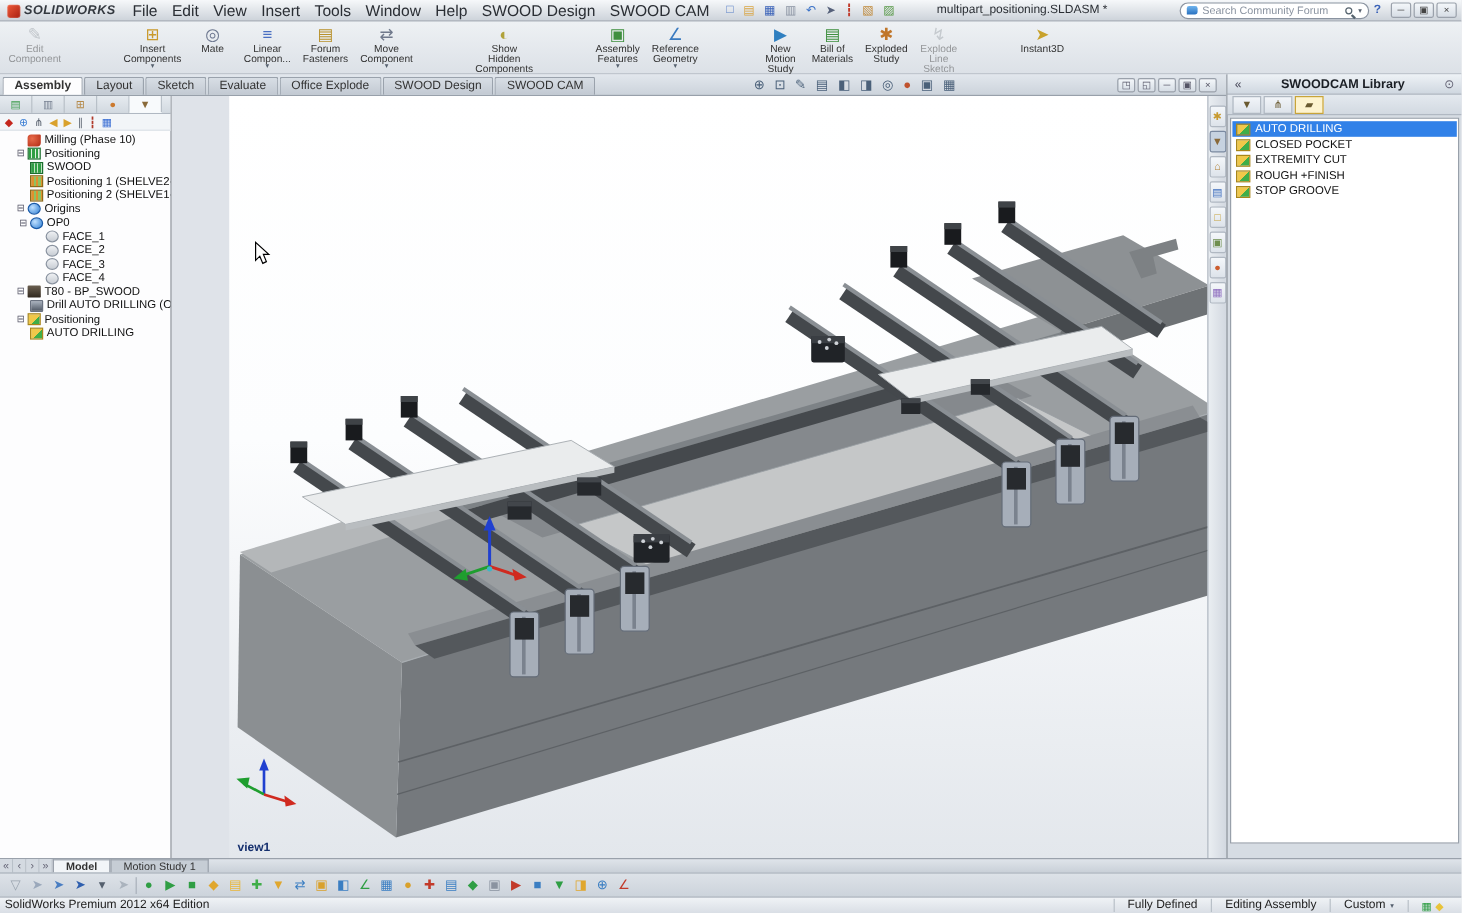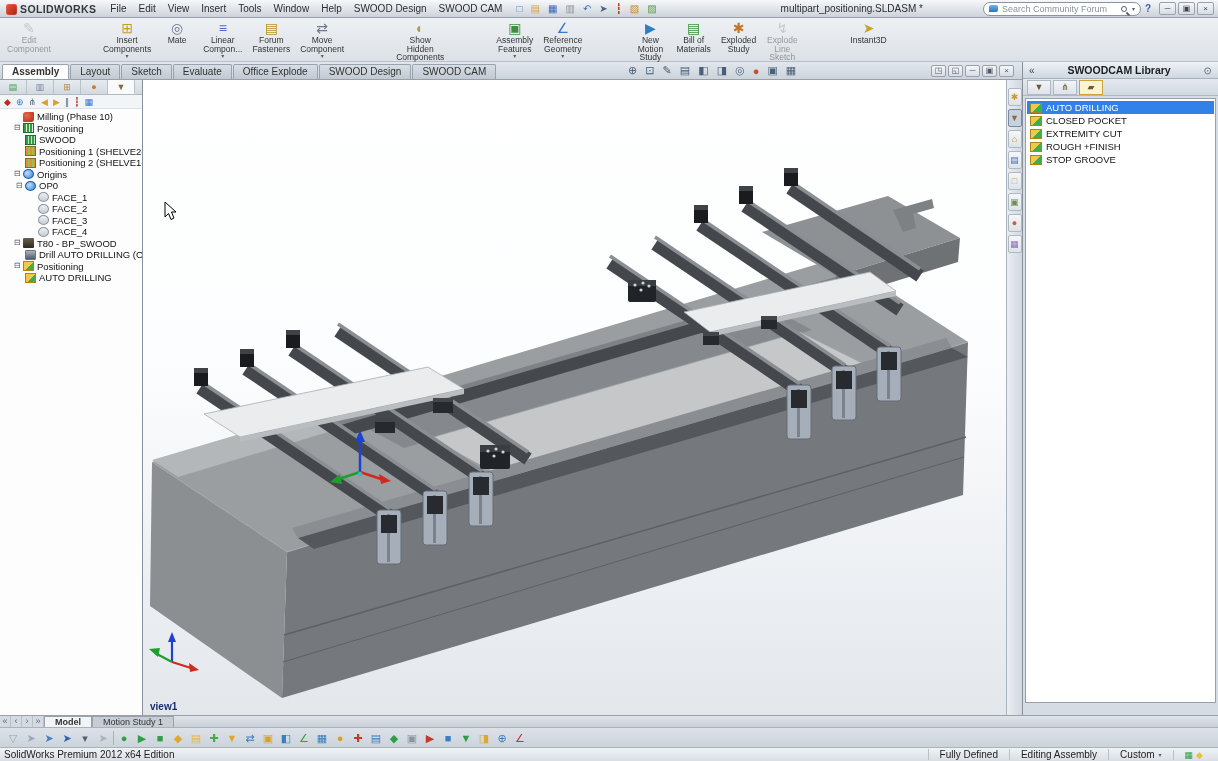--- a/index.html
+++ b/index.html
@@ -3,26 +3,26 @@
 <meta charset="utf-8">
 <style>
   * { box-sizing: border-box; margin: 0; padding: 0; }
   html,body { width:1218px; height:761px; overflow:hidden;
     font-family:"Liberation Sans", sans-serif; font-size:11px; color:#222; }
   #app { width:1218px; height:761px; display:flex; flex-direction:column; background:#dfe3e9; }
 
   
   .titlebar { height:18px; flex:none; display:flex; align-items:center;
     background:linear-gradient(#f6f8fa,#cdd3da); border-bottom:1px solid #9aa1ab; padding:0 4px; }
-  .logo { display:flex; align-items:flex-end; gap:3px; padding:0 8px 0 2px; }
+  .logo { display:flex; align-items:flex-end; gap:3px; padding:0 8px 0 2px;font-style:italic; }
   .logo-cube { width:11px; height:11px; border-radius:2px;
     background:linear-gradient(135deg,#ef5a3a,#a81f10); box-shadow:inset 0 0 1px #fff; }
   .logo-text { font-weight:bold; font-size:10.5px; letter-spacing:.4px; color:#33383f; }
   .menus { display:flex; }
-  .menu-item { font-size:10px; color:#2a2e34; padding:1px 6px; white-space:nowrap; }
+  .menu-item { font-size:13px; color:#2a2e34; padding:1px 6px; white-space:nowrap; }
   .quick { display:flex; align-items:center; margin-left:6px; }
   .q-ic { display:flex; align-items:center; font-size:10px; padding:0 2px; }
   .q-dd { font-size:6px; color:#55606e; margin-left:1px; }
   .doc-title { margin-left:auto; font-size:10px; color:#2a2e34; white-space:nowrap; padding-right:60px; }
   .search { display:flex; align-items:center; background:#fff; border:1px solid #8a93a0;
     border-radius:9px; height:14px; width:158px; padding:0 5px; gap:4px; flex:none; }
   .bubble { width:9px; height:7px; background:linear-gradient(#6fb4ee,#2a72c0); border-radius:2px 2px 2px 0; flex:none; }
   .search-text { font-size:9px; color:#8a93a0; flex:1; white-space:nowrap; overflow:hidden; }
   .mag { width:6px; height:6px; border:1.5px solid #55636e; border-radius:50%; position:relative; flex:none; }
   .mag::after { content:""; position:absolute; width:4px; height:1.5px; background:#55636e;
@@ -88,21 +88,21 @@
   [data-ic="ic-pos"]        { background:repeating-linear-gradient(90deg,#e0912e 0 2px,#8fc25f 2px 4px); border:1px solid #8a6a1a; }
   [data-ic="ic-origin"]     { background:radial-gradient(circle at 35% 35%,#bfe0ff,#2f7fd4); border-radius:50%; border:1px solid #1a5aa8; }
   [data-ic="ic-face"]       { background:linear-gradient(#eef0f3,#c8cdd4); border-radius:50%; border:1px solid #8a93a0; }
   [data-ic="ic-tool"]       { background:linear-gradient(#6a5f50,#30281e); border-radius:1px; }
   [data-ic="ic-drill"]      { background:linear-gradient(#aab3bf,#525a66); border-radius:1px; border:1px solid #6a7280; }
   [data-ic="ic-machinings"],[data-ic="ic-machining"]
     { background:linear-gradient(135deg,#f0c84a 58%,#3fae49 58%); border:1px solid #a8861a; }
 
   
   .viewport { flex:1; position:relative; min-width:0; overflow:hidden;
-    background:linear-gradient(180deg,#ffffff 0%,#fcfdfe 45%,#e3e7ec 100%); }
+    background:linear-gradient(180deg,#ffffff 0%,#fcfdfe 45%,#e3e7ec 100%);margin-left:48px; }
   .viewport svg { position:absolute; inset:0; }
   .view-label { position:absolute; left:7px; bottom:3px; font-size:10px; font-weight:bold; color:#16306e; }
 
   
   .taskstrip { width:16px; flex:none; display:flex; flex-direction:column; align-items:center;
     gap:3px; padding-top:8px; background:linear-gradient(90deg,#eaeef2,#d2d8e0);
     border-left:1px solid #aab2bc; }
   .ts-btn { width:14px; height:18px; display:flex; align-items:center; justify-content:center;
     font-size:9px; border:1px solid #b0b8c2; border-radius:2px;
     background:linear-gradient(#f4f7fa,#dde3ea); }

